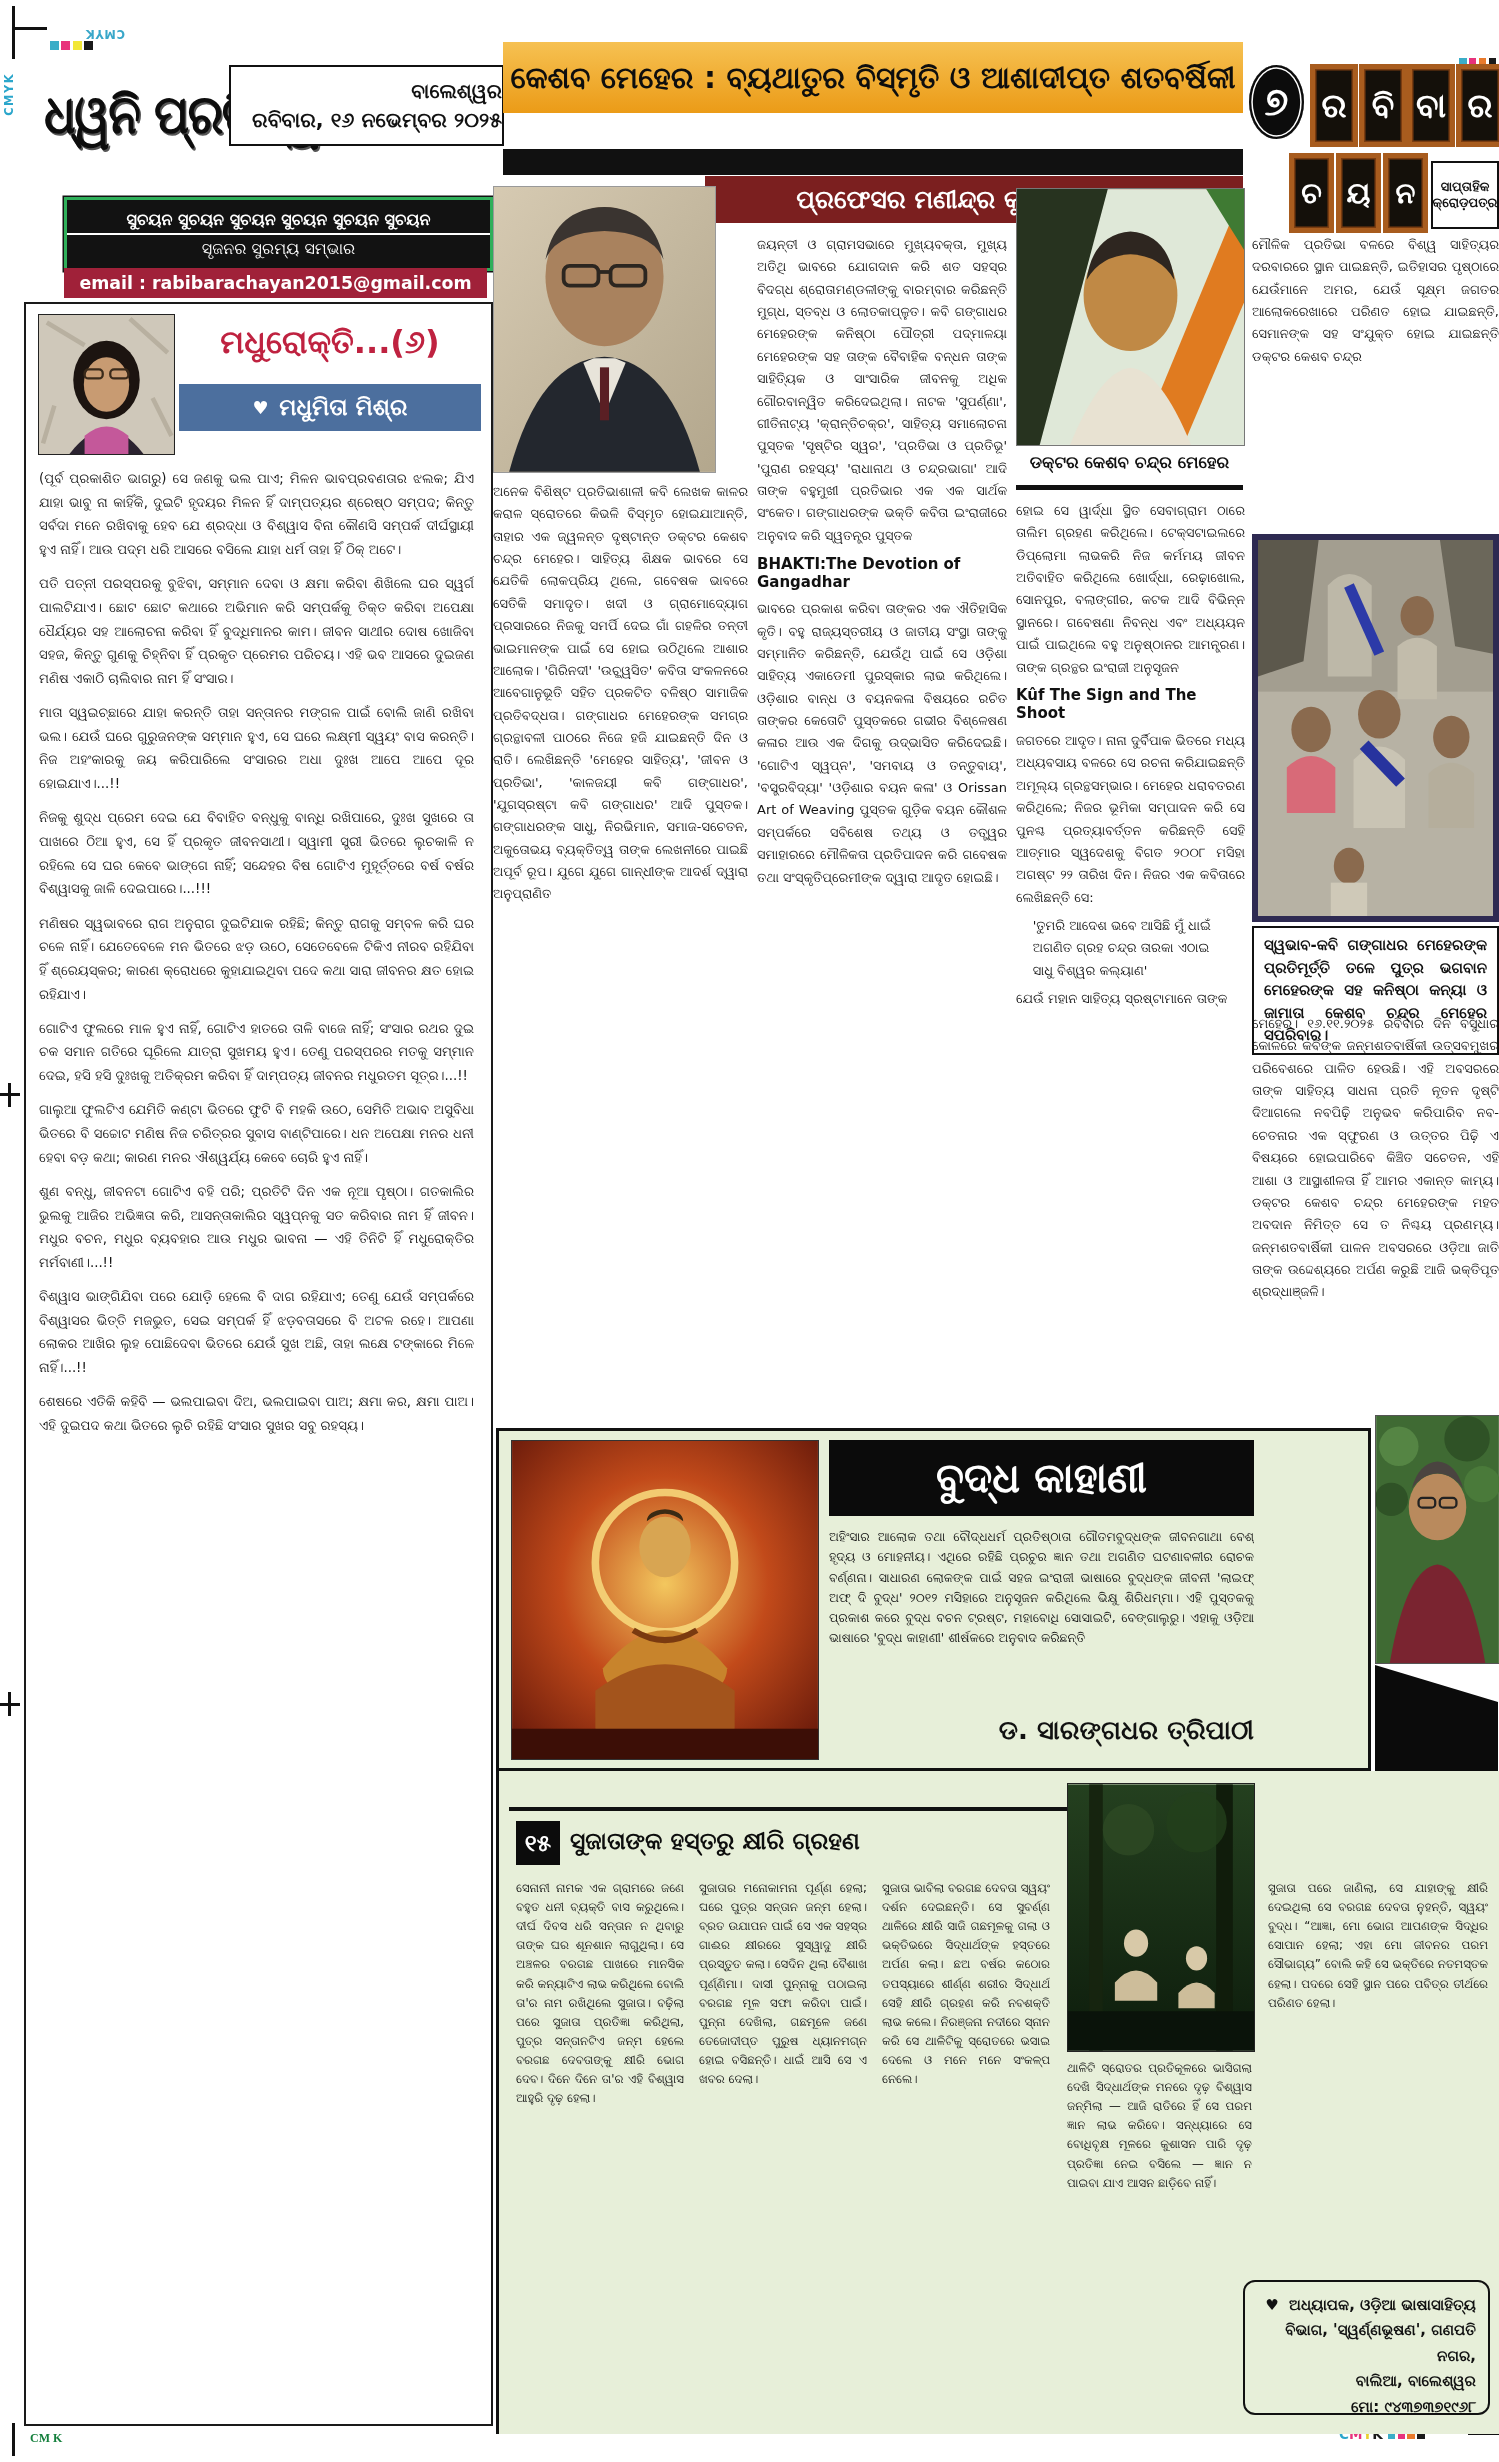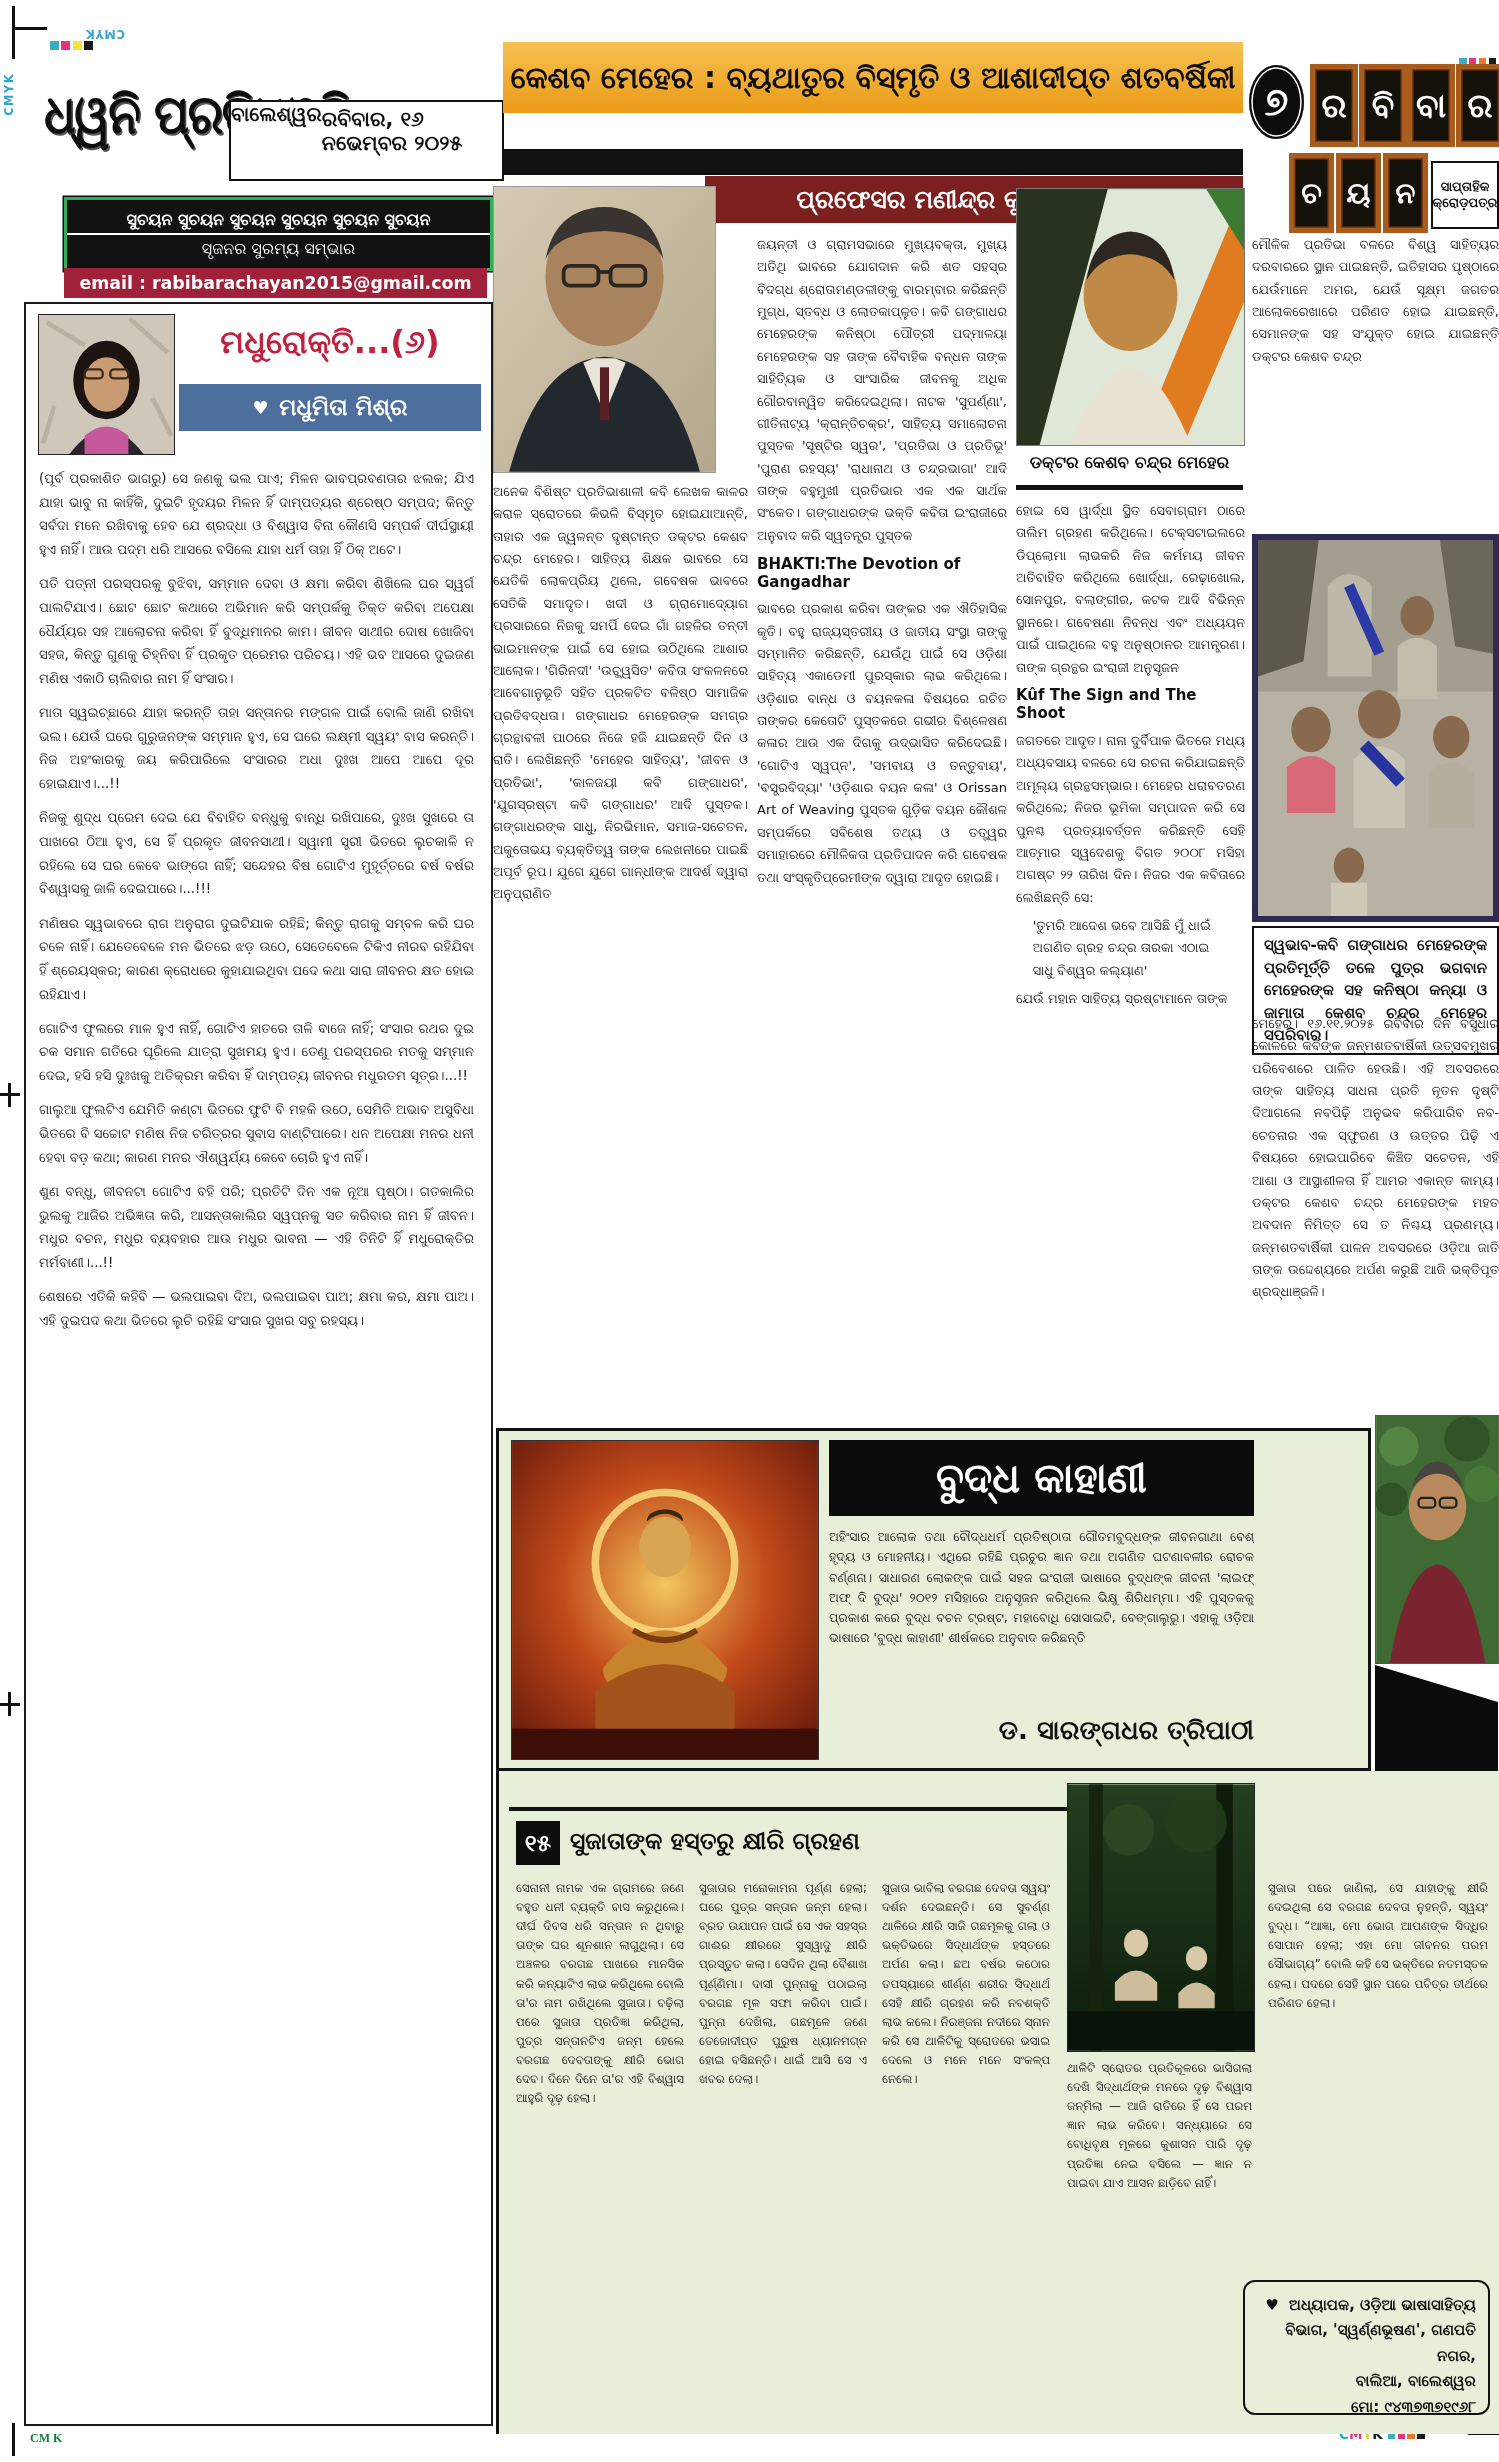--- a/index.html
+++ b/index.html
@@ -42,21 +42,21 @@
   <div class="abs" style="left:12px;top:2423px;width:3px;height:33px;background:#111;"></div>
   <div class="abs" style="left:1339px;top:2426px;font-size:13.6px;font-weight:bold;">
     <span style="color:#2ba6cb;">C</span><span style="color:#e8327c;">M</span><span style="color:#e8d12c;">Y</span><span style="color:#1a1a1a;">K</span>
     <span class="sq" style="background:#3badc7;width:7.6px;height:7.6px;"></span><span class="sq" style="background:#e8327c;width:7.6px;height:7.6px;"></span><span class="sq" style="background:#e87a2c;width:7.6px;height:7.6px;"></span><span class="sq" style="background:#1a1a1a;width:7.6px;height:7.6px;"></span>
   </div>
   <div class="abs" style="left:1468px;top:2432px;width:32px;height:3px;background:#111;"></div>
 
   <div class="abs" style="left:44px;top:70px;width:341px;height:89px;font-size:47px;font-weight:900;color:#0d0d0d;letter-spacing:-1.5px;display:flex;align-items:center;text-shadow:1.5px 1.5px 0 #555;transform:scaleY(1.15);">ଧ୍ୱନି ପ୍ରତିଧ୍ୱନି</div>
 
   <div class="abs" style="left:394px;top:67px;width:0px;height:0px;"></div>
-  <div class="abs" style="left:229px;top:65px;width:271px;height:77px;border:2.3px solid #111;background:#fff;display:flex;flex-direction:row;align-items:flex-start;justify-content:center;margin-top:35px;">
+  <div class="abs" style="left:229px;top:65px;width:271px;height:77px;border:2.3px solid #111;background:#fff;display:flex;flex-direction:column;align-items:flex-end;justify-content:center;">
     <div style="font-size:20px;font-weight:bold;">ବାଲେଶ୍ୱର</div>
     <div style="font-size:20.5px;font-weight:bold;margin-top:4.5px;">ରବିବାର, ୧୬ ନଭେମ୍ବର ୨୦୨୫</div>
   </div>
 
   <div class="abs" style="left:503px;top:42px;width:740px;height:71px;background:linear-gradient(180deg,#f6c152,#eb9b17);display:flex;align-items:center;justify-content:center;">
     <div style="font-size:30px;font-weight:bold;color:#0e0e0e;white-space:nowrap;">କେଶବ ମେହେର : ବ୍ୟଥାତୁର ବିସ୍ମୃତି ଓ ଆଶାଦୀପ୍ତ ଶତବର୍ଷିକୀ</div>
   </div>
   <div class="abs rule" style="left:503px;top:149px;width:740px;height:26px;"></div>
 
   <div class="abs" style="left:1249px;top:65px;width:55px;height:74px;background:#0c0c0c;border-radius:50%;box-shadow:inset 0 0 0 2.3px #0c0c0c, inset 0 0 0 3.8px #fff;display:flex;align-items:center;justify-content:center;">
@@ -120,20 +120,21 @@
 
   <div class="abs just body-txt" style="left:39px;top:467px;width:435px;height:1827px;overflow:hidden;font-size:13.3px;line-height:1.78;">
     <p class="np">(ପୂର୍ବ ପ୍ରକାଶିତ ଭାଗରୁ) ସେ ଜଣକୁ ଭଲ ପାଏ; ମିଳନ ଭାବପ୍ରବଣତାର ଝଲକ; ଯିଏ ଯାହା ଭାବୁ ନା କାହିଁକି, ଦୁଇଟି ହୃଦୟର ମିଳନ ହିଁ ଦାମ୍ପତ୍ୟର ଶ୍ରେଷ୍ଠ ସମ୍ପଦ; କିନ୍ତୁ ସର୍ବଦା ମନେ ରଖିବାକୁ ହେବ ଯେ ଶ୍ରଦ୍ଧା ଓ ବିଶ୍ୱାସ ବିନା କୌଣସି ସମ୍ପର୍କ ଦୀର୍ଘସ୍ଥାୟୀ ହୁଏ ନାହିଁ। ଆଉ ପଦ୍ମ ଧରି ଆସରେ ବସିଲେ ଯାହା ଧର୍ମ ତାହା ହିଁ ଠିକ୍ ଅଟେ।</p>
     <p class="np">ପତି ପତ୍ନୀ ପରସ୍ପରକୁ ବୁଝିବା, ସମ୍ମାନ ଦେବା ଓ କ୍ଷମା କରିବା ଶିଖିଲେ ଘର ସ୍ୱର୍ଗ ପାଲଟିଯାଏ। ଛୋଟ ଛୋଟ କଥାରେ ଅଭିମାନ କରି ସମ୍ପର୍କକୁ ତିକ୍ତ କରିବା ଅପେକ୍ଷା ଧୈର୍ଯ୍ୟର ସହ ଆଲୋଚନା କରିବା ହିଁ ବୁଦ୍ଧିମାନର କାମ। ଜୀବନ ସାଥୀର ଦୋଷ ଖୋଜିବା ସହଜ, କିନ୍ତୁ ଗୁଣକୁ ଚିହ୍ନିବା ହିଁ ପ୍ରକୃତ ପ୍ରେମର ପରିଚୟ। ଏହି ଭବ ଆସରେ ଦୁଇଜଣ ମଣିଷ ଏକାଠି ଚାଲିବାର ନାମ ହିଁ ସଂସାର।</p>
     <p class="np">ମାତା ସ୍ୱଇଚ୍ଛାରେ ଯାହା କରନ୍ତି ତାହା ସନ୍ତାନର ମଙ୍ଗଳ ପାଇଁ ବୋଲି ଜାଣି ରଖିବା ଭଲ। ଯେଉଁ ଘରେ ଗୁରୁଜନଙ୍କ ସମ୍ମାନ ହୁଏ, ସେ ଘରେ ଲକ୍ଷ୍ମୀ ସ୍ୱୟଂ ବାସ କରନ୍ତି। ନିଜ ଅହଂକାରକୁ ଜୟ କରିପାରିଲେ ସଂସାରର ଅଧା ଦୁଃଖ ଆପେ ଆପେ ଦୂର ହୋଇଯାଏ।...!!</p>
     <p class="np">ନିଜକୁ ଶୁଦ୍ଧ ପ୍ରେମ ଦେଇ ଯେ ବିବାହିତ ବନ୍ଧୁକୁ ବାନ୍ଧି ରଖିପାରେ, ଦୁଃଖ ସୁଖରେ ତା ପାଖରେ ଠିଆ ହୁଏ, ସେ ହିଁ ପ୍ରକୃତ ଜୀବନସାଥୀ। ସ୍ୱାମୀ ସ୍ତ୍ରୀ ଭିତରେ ଲୁଚକାଳି ନ ରହିଲେ ସେ ଘର କେବେ ଭାଙ୍ଗେ ନାହିଁ; ସନ୍ଦେହର ବିଷ ଗୋଟିଏ ମୁହୂର୍ତ୍ତରେ ବର୍ଷ ବର୍ଷର ବିଶ୍ୱାସକୁ ଜାଳି ଦେଇପାରେ।...!!!</p>
     <p class="np">ମଣିଷର ସ୍ୱଭାବରେ ରାଗ ଅନୁରାଗ ଦୁଇଟିଯାକ ରହିଛି; କିନ୍ତୁ ରାଗକୁ ସମ୍ବଳ କରି ଘର ଚଳେ ନାହିଁ। ଯେତେବେଳେ ମନ ଭିତରେ ଝଡ଼ ଉଠେ, ସେତେବେଳେ ଟିକିଏ ନୀରବ ରହିଯିବା ହିଁ ଶ୍ରେୟସ୍କର; କାରଣ କ୍ରୋଧରେ କୁହାଯାଇଥିବା ପଦେ କଥା ସାରା ଜୀବନର କ୍ଷତ ହୋଇ ରହିଯାଏ।</p>
     <p class="np">ଗୋଟିଏ ଫୁଲରେ ମାଳ ହୁଏ ନାହିଁ, ଗୋଟିଏ ହାତରେ ତାଳି ବାଜେ ନାହିଁ; ସଂସାର ରଥର ଦୁଇ ଚକ ସମାନ ଗତିରେ ଘୂରିଲେ ଯାତ୍ରା ସୁଖମୟ ହୁଏ। ତେଣୁ ପରସ୍ପରର ମତକୁ ସମ୍ମାନ ଦେଇ, ହସି ହସି ଦୁଃଖକୁ ଅତିକ୍ରମ କରିବା ହିଁ ଦାମ୍ପତ୍ୟ ଜୀବନର ମଧୁରତମ ସୂତ୍ର।...!!</p>
     <p class="np">ଗାଲୁଆ ଫୁଲଟିଏ ଯେମିତି କଣ୍ଟା ଭିତରେ ଫୁଟି ବି ମହକି ଉଠେ, ସେମିତି ଅଭାବ ଅସୁବିଧା ଭିତରେ ବି ସଚ୍ଚୋଟ ମଣିଷ ନିଜ ଚରିତ୍ରର ସୁବାସ ବାଣ୍ଟିପାରେ। ଧନ ଅପେକ୍ଷା ମନର ଧନୀ ହେବା ବଡ଼ କଥା; କାରଣ ମନର ଐଶ୍ୱର୍ଯ୍ୟ କେବେ ଚୋରି ହୁଏ ନାହିଁ।</p>
     <p class="np">ଶୁଣ ବନ୍ଧୁ, ଜୀବନଟା ଗୋଟିଏ ବହି ପରି; ପ୍ରତିଟି ଦିନ ଏକ ନୂଆ ପୃଷ୍ଠା। ଗତକାଲିର ଭୁଲକୁ ଆଜିର ଅଭିଜ୍ଞତା କରି, ଆସନ୍ତାକାଲିର ସ୍ୱପ୍ନକୁ ସତ କରିବାର ନାମ ହିଁ ଜୀବନ। ମଧୁର ବଚନ, ମଧୁର ବ୍ୟବହାର ଆଉ ମଧୁର ଭାବନା — ଏହି ତିନିଟି ହିଁ ମଧୁରୋକ୍ତିର ମର୍ମବାଣୀ।...!!</p>
+    <p class="np">ବିଶ୍ୱାସ ଭାଙ୍ଗିଯିବା ପରେ ଯୋଡ଼ି ହେଲେ ବି ଦାଗ ରହିଯାଏ; ତେଣୁ ଯେଉଁ ସମ୍ପର୍କରେ ବିଶ୍ୱାସର ଭିତ୍ତି ମଜଭୁତ, ସେଇ ସମ୍ପର୍କ ହିଁ ଝଡ଼ବତାସରେ ବି ଅଟଳ ରହେ। ଆପଣା ଲୋକର ଆଖିର ଲୁହ ପୋଛିଦେବା ଭିତରେ ଯେଉଁ ସୁଖ ଅଛି, ତାହା ଲକ୍ଷେ ଟଙ୍କାରେ ମିଳେ ନାହିଁ।...!!</p>
     <p class="np">ଶେଷରେ ଏତିକି କହିବି — ଭଲପାଇବା ଦିଅ, ଭଲପାଇବା ପାଅ; କ୍ଷମା କର, କ୍ଷମା ପାଅ। ଏହି ଦୁଇପଦ କଥା ଭିତରେ ଲୁଚି ରହିଛି ସଂସାର ସୁଖର ସବୁ ରହସ୍ୟ।</p>
   </div>
 
   <div class="abs" style="left:705px;top:176px;width:538px;height:47px;background:#7b1f1f;display:flex;align-items:center;justify-content:center;">
     <span style="color:#fff;font-size:25px;font-weight:bold;">ପ୍ରଫେସର ମଣୀନ୍ଦ୍ର କୁମାର ମେହେର</span>
   </div>
 
   <div class="abs" style="left:493px;top:186px;width:221px;height:285px;overflow:hidden;border:0.8px solid #999;">
     <svg width="221" height="285" viewBox="0 0 292 376">
       <rect width="292" height="376" fill="#c9bda5"></rect>

